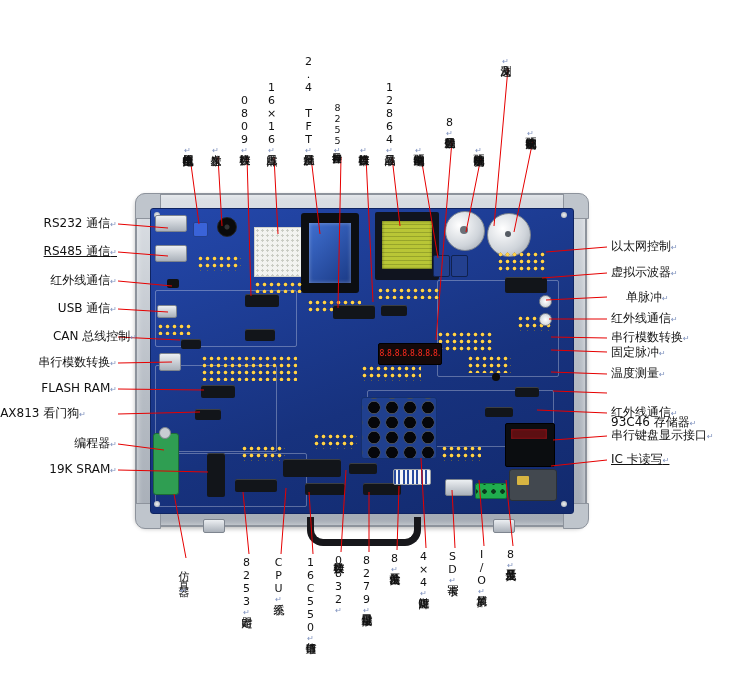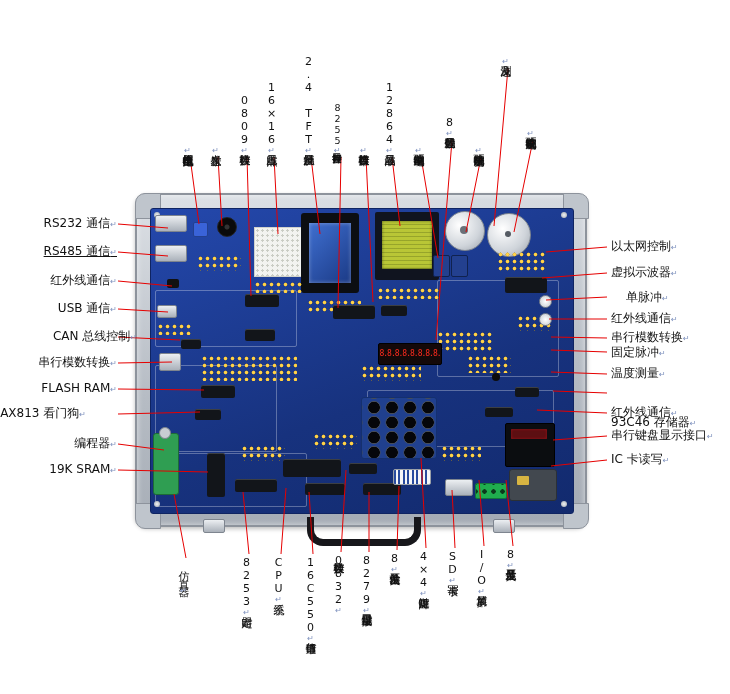--- a/index.html
+++ b/index.html
@@ -243,21 +243,21 @@
   <div class="hlbl" style="left:611px;top:239px;"><span>以太网控制</span><span class="mark">↵</span></div>
   <div class="hlbl" style="left:611px;top:265px;"><span>虚拟示波器</span><span class="mark">↵</span></div>
   <div class="hlbl" style="left:626px;top:290px;"><span>单脉冲</span><span class="mark">↵</span></div>
   <div class="hlbl" style="left:611px;top:311px;"><span>红外线通信</span><span class="mark">↵</span></div>
   <div class="hlbl" style="left:611px;top:330px;"><span>串行模数转换</span><span class="mark">↵</span></div>
   <div class="hlbl" style="left:611px;top:345px;"><span>固定脉冲</span><span class="mark">↵</span></div>
   <div class="hlbl" style="left:611px;top:366px;"><span>温度测量</span><span class="mark">↵</span></div>
   <div class="hlbl" style="left:611px;top:379px;margin-top:36px;"><span>93C46 存储器</span><span class="mark">↵</span></div>
   <div class="hlbl" style="left:611px;top:405px;"><span>红外线通信</span><span class="mark">↵</span></div>
   <div class="hlbl" style="left:611px;top:428px;"><span>串行键盘显示接口</span><span class="mark">↵</span></div>
-  <div class="hlbl" style="left:611px;top:452px;"><span>IC 卡读写</span><span class="mark">↵</span></div>
+  <div class="hlbl" style="left:611px;top:452px;text-decoration:underline;"><span>IC 卡读写</span><span class="mark">↵</span></div>
 
   <div class="blbl" style="left:177px;top:562px;letter-spacing:8px;"><span>仿真器</span><span class="mark">↵</span></div>
   <div class="blbl" style="left:240px;top:556px;"><span>8253定时器</span><span class="mark">↵</span></div>
   <div class="blbl" style="left:272px;top:556px;"><span>CPU系统</span><span class="mark">↵</span></div>
   <div class="blbl" style="left:304px;top:556px;"><span>16C550串行通信</span><span class="mark">↵</span></div>
   <div class="blbl" style="left:332px;top:554px;"><span>数模转换0832</span><span class="mark">↵</span></div>
   <div class="blbl" style="left:360px;top:554px;"><span>8279键盘接口显示</span><span class="mark">↵</span></div>
   <div class="blbl" style="left:388px;top:552px;"><span>8位开关量输出</span><span class="mark">↵</span></div>
   <div class="blbl" style="left:417px;top:550px;"><span>4×4矩阵键盘</span><span class="mark">↵</span></div>
   <div class="blbl" style="left:446px;top:550px;"><span>SD卡读写</span><span class="mark">↵</span></div>

